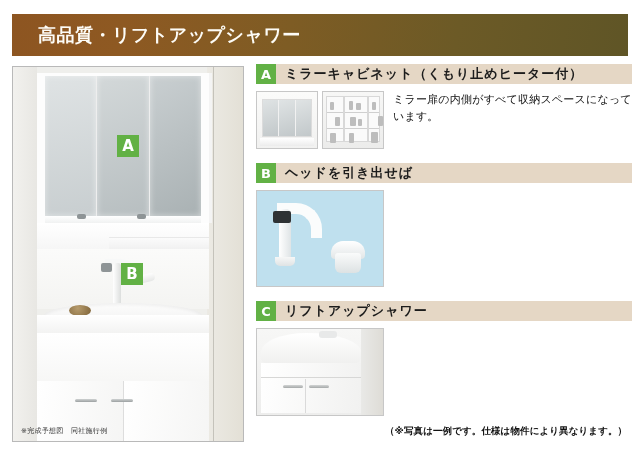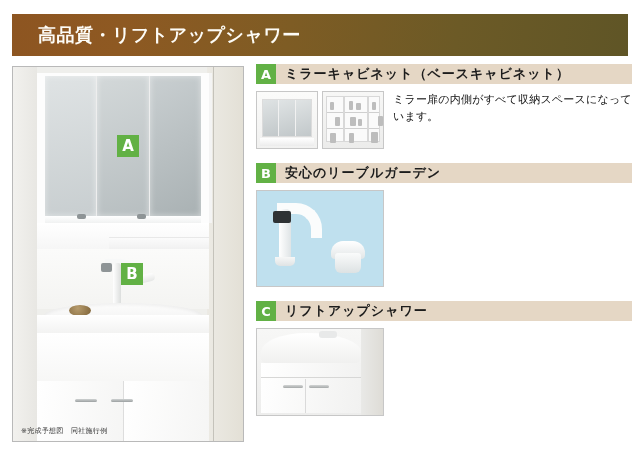--- a/index.html
+++ b/index.html
@@ -218,21 +218,21 @@
 
       <div class="hero-cap">※完成予想図　同社施行例</div>
     </div>
   </div>
 
   <div class="right">
 
     <div class="sec">
       <div class="sec-head">
         <div class="sec-tag">A</div>
-        <div class="sec-title">ミラーキャビネット（ベースキャビネット）</div>
+        <div class="sec-title">ミラーキャビネット（くもり止めヒーター付）</div>
       </div>
       <div class="sec-body">
         <div class="thumbs">
           <div class="thumb tA">
             <div class="tA-closed">
               <div class="frame">
                 <div class="mg"></div>
                 <div class="mg"></div>
                 <div class="mg"></div>
               </div>
@@ -267,21 +267,21 @@
             </div>
           </div>
         </div>
         <div class="desc">ミラー扉の内側がすべて収納スペースになっています。</div>
       </div>
     </div>
 
     <div class="sec" style="margin-top:14px">
       <div class="sec-head">
         <div class="sec-tag">B</div>
-        <div class="sec-title">安心のリーブルガーデン</div>
+        <div class="sec-title">ヘッドを引き出せば</div>
       </div>
       <div class="sec-body">
         <div class="thumbs">
           <div class="thumb tB">
             <div class="tB-arc"></div>
             <div class="tB-spout"></div>
             <div class="tB-head"></div>
             <div class="tB-foot"></div>
             <div class="tB-handle"></div>
             <div class="tB-handle2"></div>
@@ -307,13 +307,14 @@
             <div class="tC-h1"></div>
             <div class="tC-h2"></div>
             <div class="tC-side"></div>
           </div>
         </div>
       </div>
     </div>
 
   </div>
 
+  <div class="footnote">（※写真は一例です。仕様は物件により異なります。）</div>
 </div>
 
 </body></html>

